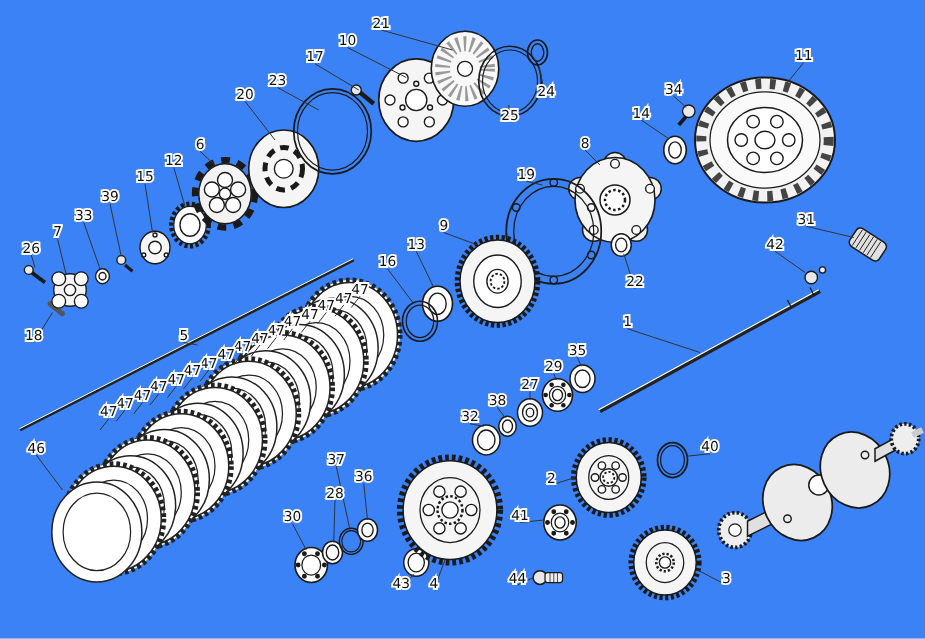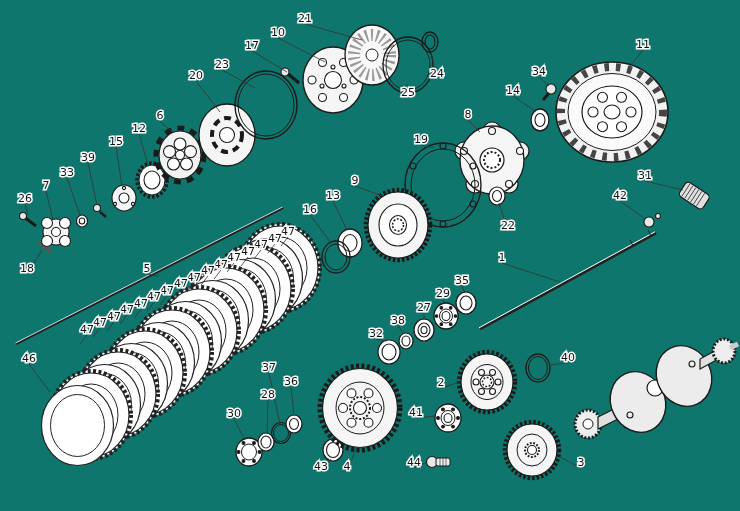--- a/index.html
+++ b/index.html
@@ -1,16 +1,16 @@
 <!DOCTYPE html>
 <html><head>
 <meta charset="utf-8">
 <style>
   html,body{margin:0;padding:0;background:#ffffff;}
-  #stage{position:relative;width:740px;height:511px;background:#0f766e;overflow:hidden;}
+  #stage{position:relative;width:740px;height:511px;background:#3b82f6;overflow:hidden;}
   #diagram-svg{display:block;}
   #diagram-svg text{
     font-family:"DejaVu Sans", sans-serif;
     font-size:11px;
     fill:#111111;
     paint-order:stroke;
     stroke:#ffffff;
     stroke-width:3px;
     font-weight:400;
   }

